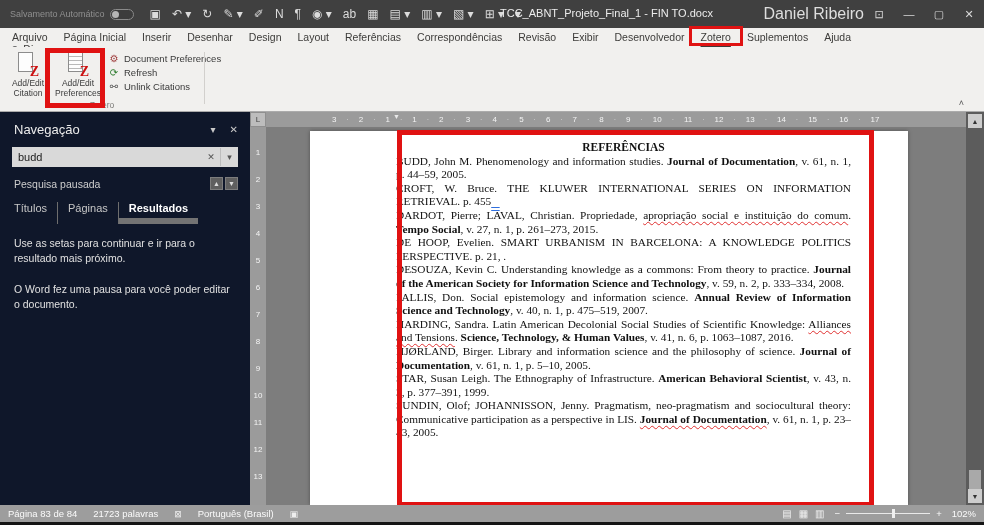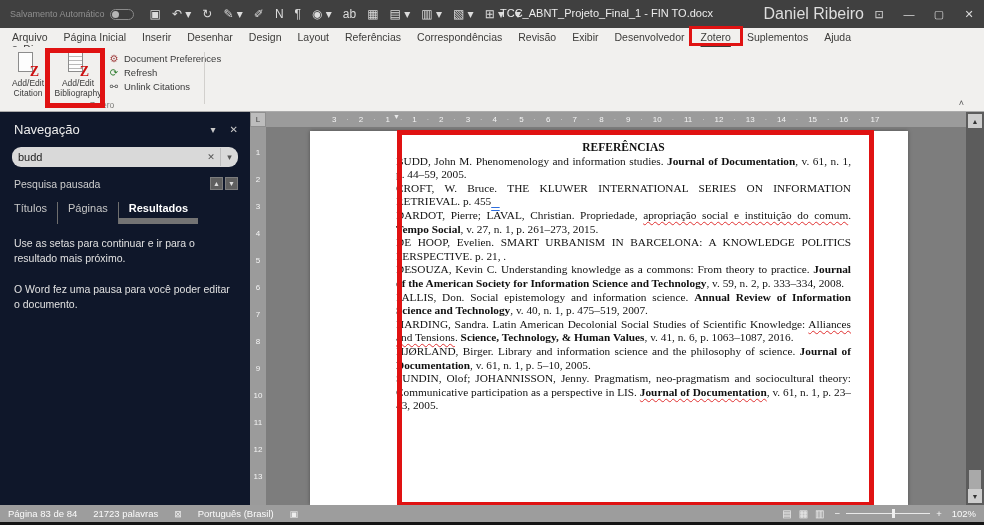--- a/index.html
+++ b/index.html
@@ -48,21 +48,21 @@
   .gear{color:#a04040;} .refresh{color:#2f7d2f;} .unlink{color:#555;}
   .grouplabel{position:absolute;left:0;bottom:1px;width:204px;text-align:center;font-size:8.5px;color:#7c7a77;}
   .gsep{position:absolute;left:204px;top:5px;bottom:7px;width:1px;background:#d2d0cd;}
   .ribbon-anno{position:absolute;left:45px;top:1px;width:60px;height:60px;border:5px solid #e01212;pointer-events:none;}
   .collapse{position:absolute;right:20px;bottom:3px;font-size:9px;color:#5a5a5a;}
 
   
   .navpane{position:absolute;left:0;top:112px;width:250px;height:393px;background:#0f172a;color:#e3e3e3;}
   .nav-head{display:flex;align-items:center;padding:10px 12px 6px 14px;font-size:13px;color:#ececec;}
   .nav-head .sp{margin-left:auto;display:flex;gap:14px;font-size:10px;color:#c9c9c9;}
-  .nav-search{margin:4px 12px 0 12px;height:20px;background:#d9d9d9;display:flex;align-items:center;border-radius:9px;}
+  .nav-search{margin:4px 12px 0 12px;height:20px;background:#d9d9d9;display:flex;align-items:center;}
   .nav-search input{flex:1;border:none;outline:none;background:transparent;font-size:11px;color:#222;
                     padding:0 0 0 6px;font-family:"Liberation Sans",sans-serif;}
   .nav-search .sbtn{width:18px;text-align:center;font-size:9px;color:#555;border-left:1px solid #bdbdbd;line-height:18px;}
   .nav-status{display:flex;align-items:center;margin:10px 12px 0 14px;font-size:10.5px;color:#cdcdcd;}
   .nav-status .arrows{margin-left:auto;display:flex;gap:2px;}
   .nav-arrow{width:13px;height:13px;background:#5f5f5f;border:1px solid #7d7d7d;color:#ddd;
              font-size:7px;display:flex;align-items:center;justify-content:center;}
   .nav-tabs{display:flex;margin:12px 14px 0 14px;font-size:11px;color:#c6c6c6;}
   .nav-tab{padding:0 10px 4px 10px;border-right:1px solid #6e6e6e;}
   .nav-tab:first-child{padding-left:0;}
@@ -186,21 +186,21 @@
         <span class="zdoc"></span>
           <span class="zletter">Z</span>
       </span>
       <span>Add/Edit Citation</span>
     </div>
     <div class="bigbtn" style="left:54px;">
       <span class="zicon">
         <span class="zdoc lines"></span>
           <span class="zletter">Z</span>
       </span>
-      <span>Add/Edit Bibliography</span>
+      <span>Add/Edit Preferences</span>
     </div>
     <div class="smallcol">
       <div class="smallbtn">
         <span class="sb-icon gear">⚙</span>
         <span>Document Preferences</span>
       </div>
       <div class="smallbtn">
         <span class="sb-icon refresh">⟳</span>
         <span>Refresh</span>
       </div>
@@ -311,20 +311,21 @@
       <p class="doc-heading">REFERÊNCIAS</p>
       <div id="refs">
           <p><span>BUDD, John M. Phenomenology and information studies. </span><span style="font-weight: 700;">Journal of Documentation</span><span>, v. 61, n. 1, p. 44–59, 2005.</span></p>
           <p><span>CROFT, W. Bruce. THE KLUWER INTERNATIONAL SERIES ON INFORMATION RETRIEVAL. p. 455</span><span class="sq-blue">&nbsp;&nbsp;&nbsp;</span></p>
           <p><span>DARDOT, Pierre; LAVAL, Christian. Propriedade, </span><span class="sq-red">apropriação social e instituição do comum</span><span>. </span><span style="font-weight: 700;">Tempo Social</span><span>, v. 27, n. 1, p. 261–273, 2015.</span></p>
           <p><span>DE HOOP, Evelien. SMART URBANISM IN BARCELONA: A KNOWLEDGE POLITICS PERSPECTIVE. p. 21, .</span></p>
           <p><span>DESOUZA, Kevin C. Understanding knowledge as a commons: From theory to practice. </span><span style="font-weight: 700;">Journal of the American Society for Information Science and Technology</span><span>, v. 59, n. 2, p. 333–334, 2008.</span></p>
           <p><span>FALLIS, Don. Social epistemology and information science. </span><span style="font-weight: 700;">Annual Review of Information Science and Technology</span><span>, v. 40, n. 1, p. 475–519, 2007.</span></p>
           <p><span>HARDING, Sandra. Latin American Decolonial Social Studies of Scientific Knowledge: </span><span class="sq-red">Alliances and Tensions</span><span>. </span><span style="font-weight: 700;">Science, Technology, &amp; Human Values</span><span>, v. 41, n. 6, p. 1063–1087, 2016.</span></p>
           <p><span>HJØRLAND, Birger. Library and information science and the philosophy of science. </span><span style="font-weight: 700;">Journal of Documentation</span><span>, v. 61, n. 1, p. 5–10, 2005.</span></p>
+          <p><span>STAR, Susan Leigh. The Ethnography of Infrastructure. </span><span style="font-weight: 700;">American Behavioral Scientist</span><span>, v. 43, n. 3, p. 377–391, 1999.</span></p>
           <p><span>SUNDIN, Olof; JOHANNISSON, Jenny. Pragmatism, neo-pragmatism and sociocultural theory: Communicative participation as a perspective in LIS. </span><span class="sq-red" style="font-weight: 700;">Journal of Documentation</span><span>, v. 61, n. 1, p. 23–43, 2005.</span></p>
         </div>
     </div>
   </div>
   <div class="doc-anno anno" style="border-color: rgb(224, 18, 18);"></div>
 
   <div class="scrollbar">
     <div class="scroll-btn scroll-up">▲</div>
     <div class="scroll-thumb"></div>
     <div class="scroll-btn scroll-down">▼</div>

